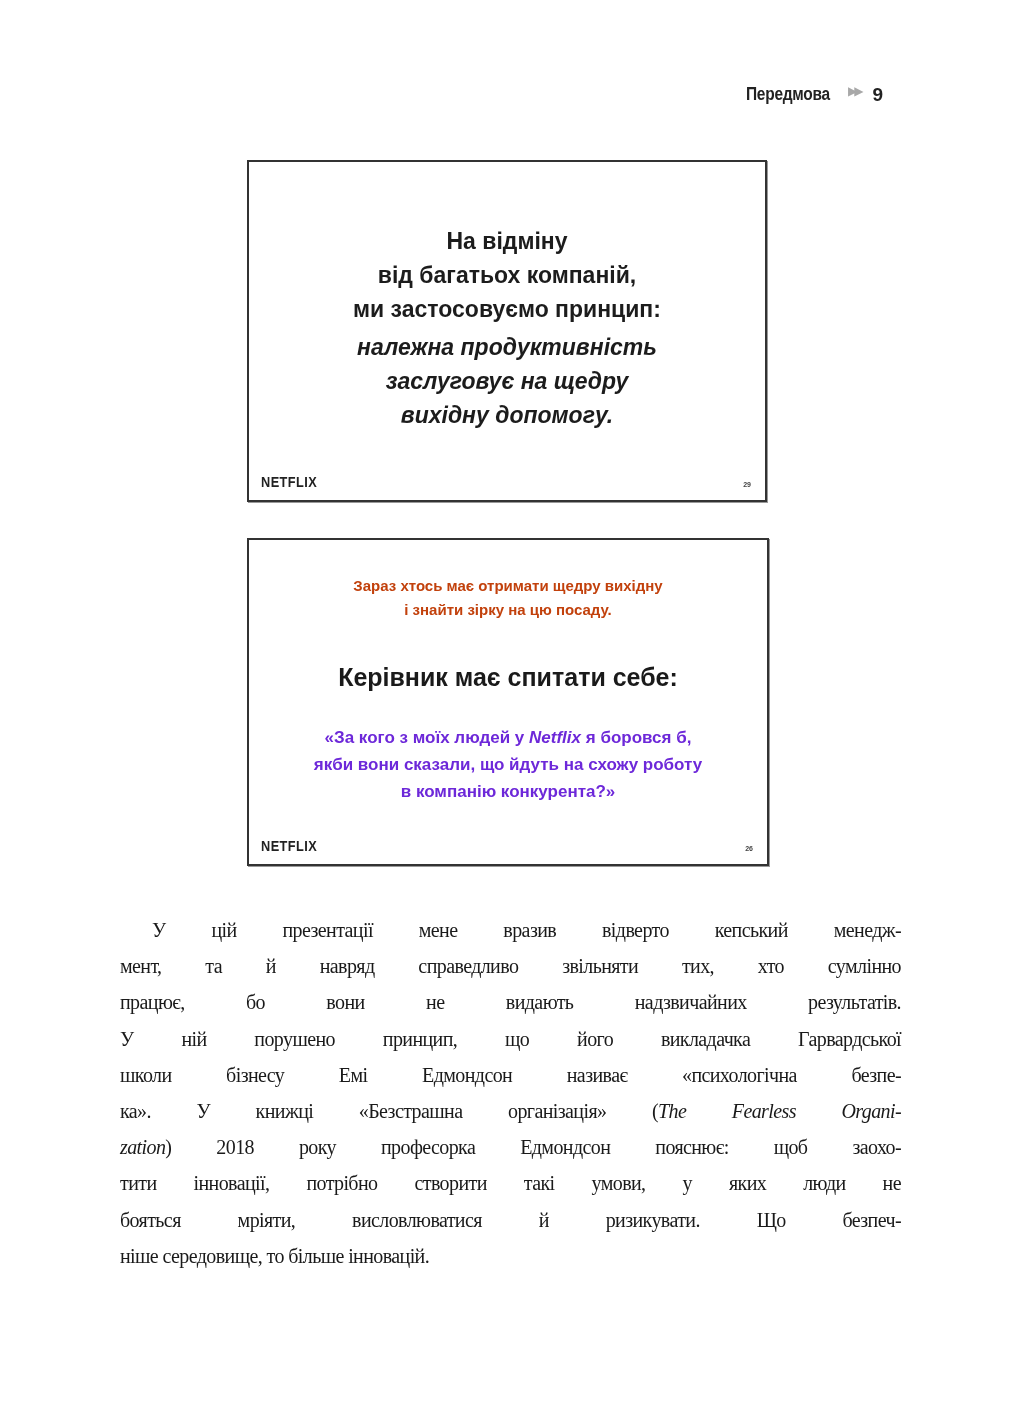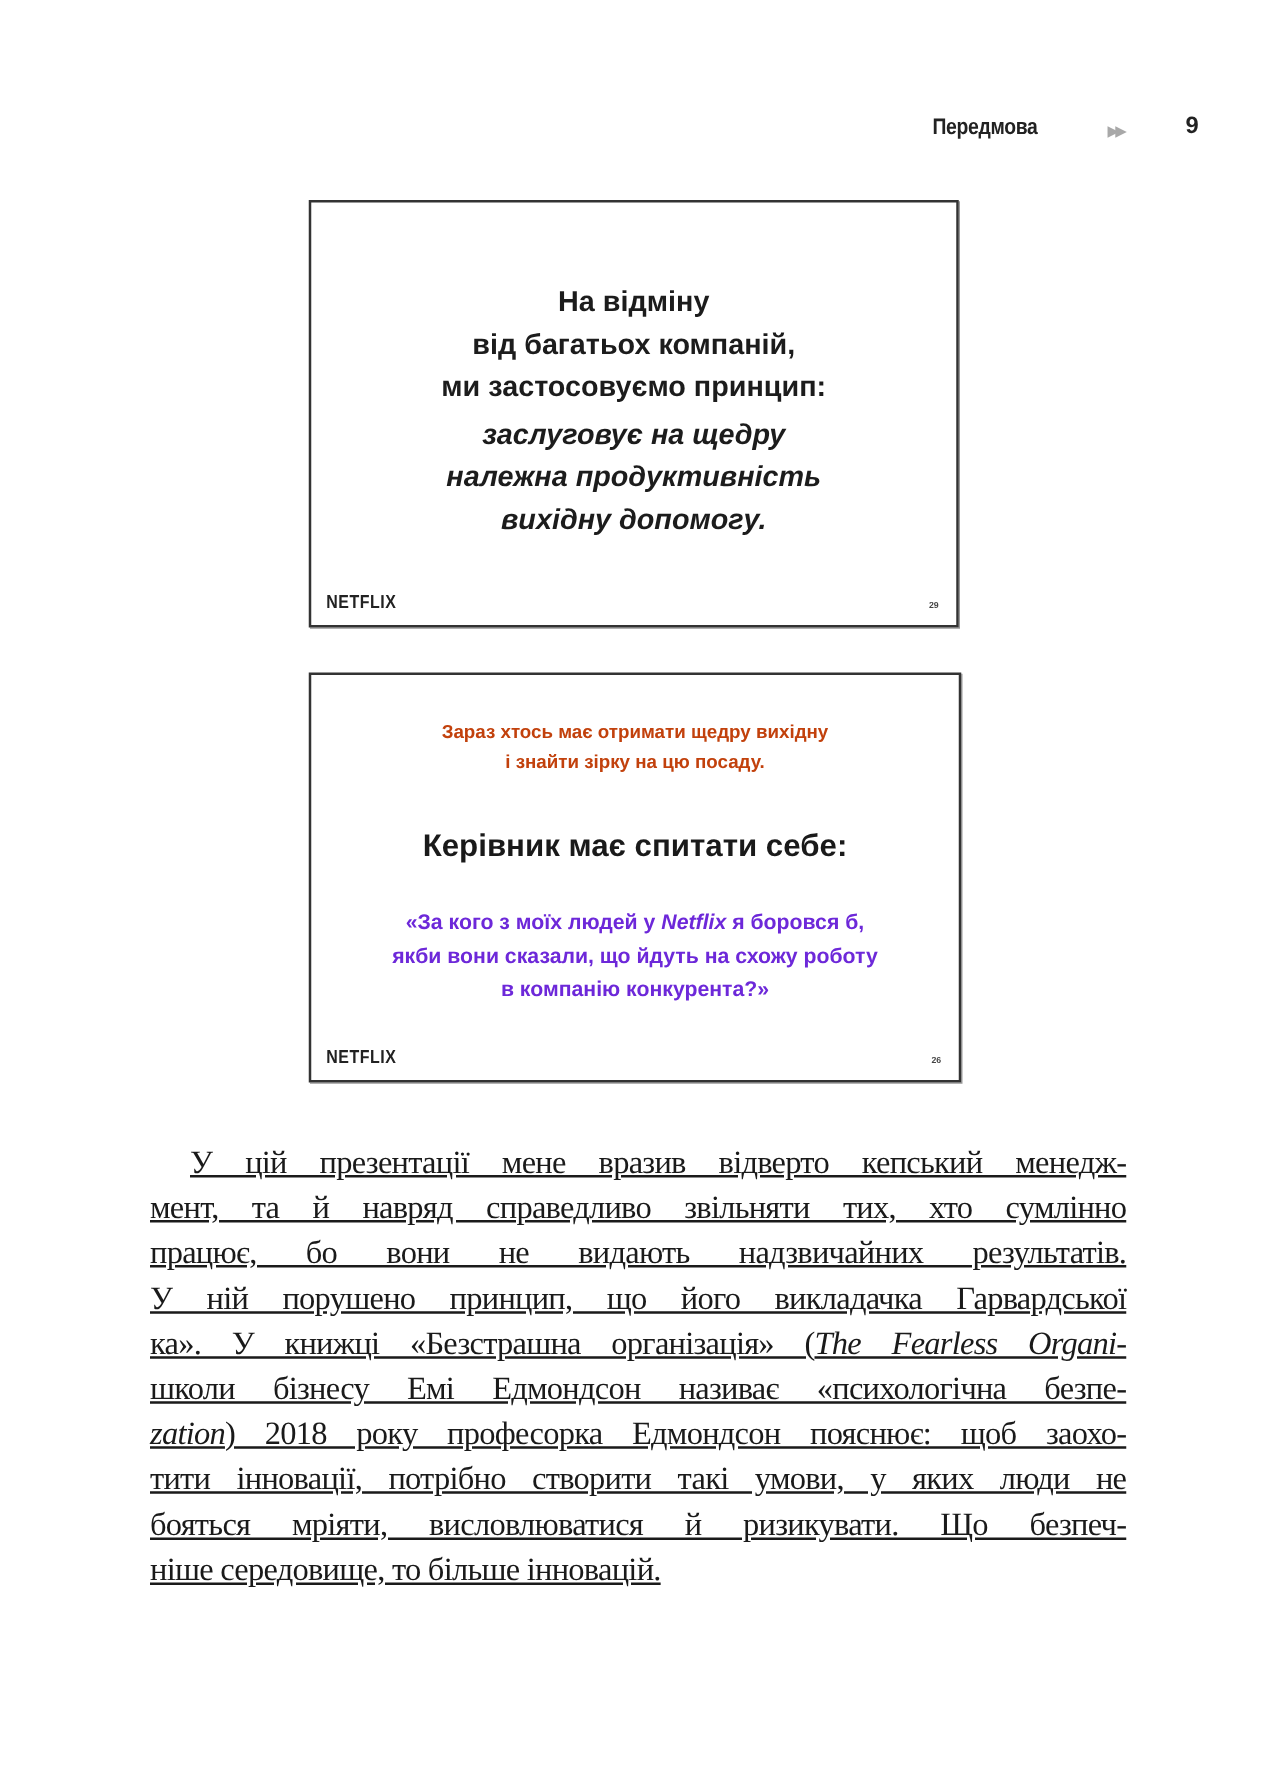--- a/index.html
+++ b/index.html
@@ -2,22 +2,22 @@
 <html><head>
   <meta charset="utf-8">
   <style>
     html, body { margin: 0; padding: 0; }
     body {
       width: 1024px; height: 1419px; background: #ffffff; position: relative;
       overflow: hidden; color: #1a1a1a;
     }
     .running-header {
       position: absolute; top: 84px; left: 746px; height: 28px;
-      display: flex; align-items: flex-end;
-      font-family: "Liberation Sans", sans-serif; font-size: 18px; color: #222; gap: 38px;
+      display: flex; align-items: flex-start;
+      font-family: "Liberation Sans", sans-serif; font-size: 18px; color: #222;
     }
     .running-header .section { font-weight: bold; letter-spacing: -0.3px; transform: scaleX(0.86); transform-origin: left center; display: inline-block; width: 100px; }
     .running-header .arrows { display: inline-flex; margin: 0 8px 0 2px; color: #a8a8a8; font-size: 12px; letter-spacing: -3px; }
     .running-header .page-num { font-weight: bold; font-size: 19px; margin-left: 4px; }
 
     .slide {
       position: absolute; background: #fff;
       border: 2px solid #333; box-shadow: 1px 1px 0 #999;
       font-family: "Liberation Sans", sans-serif; text-align: center;
     }
@@ -35,22 +35,22 @@
     .s1-head { position: absolute; top: 36px; left: 0; right: 0; font-weight: bold; font-size: 23px; line-height: 34px; color: #1c1c1c; margin-top: 26px; }
     .s1-quote { position: absolute; top: 168px; left: 0; right: 0; font-weight: bold; font-style: italic; font-size: 23px; line-height: 34px; color: #1c1c1c; }
 
     .s2-intro { position: absolute; top: 34px; left: 0; right: 0; font-weight: bold; font-size: 15px; line-height: 24px; color: #c2410c; }
     .s2-title { position: absolute; top: 120px; left: 0; right: 0; font-weight: bold; font-size: 25px; line-height: 34px; color: #1a1a1a; }
     .s2-quote { position: absolute; top: 184px; left: 0; right: 0; font-weight: bold; font-size: 17px; line-height: 27px; color: #6d28d9; }
     .s2-quote em { font-style: italic; }
 
     .body-text {
       position: absolute; left: 120px; top: 912px; width: 781px;
-      font-family: "Liberation Serif", serif; font-size: 26px; line-height: 36.2px; color: #1a1a1a;
-      text-align: justify; letter-spacing: -0.6px; text-decoration: underline;
+      font-family: "Liberation Serif", serif; font-size: 20px; line-height: 36.2px; color: #1a1a1a;
+      text-align: justify; letter-spacing: -0.6px;
     }
     .body-text .line { display: block; height: 36.2px; white-space: nowrap; text-align-last: justify; text-align: justify; }
     .body-text .line.last { text-align-last: left; }
     .body-text .line.indent { padding-left: 32px; }
     .body-text em { font-style: italic; }
   </style>
 </head>
 <body>
 
 <div class="running-header">
@@ -59,22 +59,22 @@
   <span class="page-num">9</span>
 </div>
 
 <div class="slide slide-1">
   <div class="s1-head">
     <div>На відміну</div>
     <div>від багатьох компаній,</div>
     <div>ми застосовуємо принцип:</div>
   </div>
   <div class="s1-quote">
+    <div>належна продуктивність</div>
     <div>заслуговує на щедру</div>
-    <div>належна продуктивність</div>
     <div>вихідну допомогу.</div>
   </div>
   <div class="logo">NETFLIX</div>
   <div class="slide-num">29</div>
 </div>
 
 <div class="slide slide-2">
   <div class="s2-intro">
     <div>Зараз хтось має отримати щедру вихідну</div>
     <div>і знайти зірку на цю посаду.</div>
@@ -87,19 +87,19 @@
   </div>
   <div class="logo">NETFLIX</div>
   <div class="slide-num">26</div>
 </div>
 
 <div class="body-text">
   <span class="line indent">У цій презентації мене вразив відверто кепський менедж-</span>
   <span class="line">мент, та й навряд справедливо звільняти тих, хто сумлінно</span>
   <span class="line">працює, бо вони не видають надзвичайних результатів.</span>
   <span class="line">У ній порушено принцип, що його викладачка Гарвардської</span>
+  <span class="line">школи бізнесу Емі Едмондсон називає «психологічна безпе-</span>
   <span class="line"><span>ка». У книжці «Безстрашна організація» (</span><em>The Fearless Organi-</em></span>
-  <span class="line">школи бізнесу Емі Едмондсон називає «психологічна безпе-</span>
   <span class="line"><em>zation</em><span>) 2018 року професорка Едмондсон пояснює: щоб заохо-</span></span>
   <span class="line">тити інновації, потрібно створити такі умови, у яких люди не</span>
   <span class="line">бояться мріяти, висловлюватися й ризикувати. Що безпеч-</span>
   <span class="line last">ніше середовище, то більше інновацій.</span>
 </div>
 
 </body></html>

